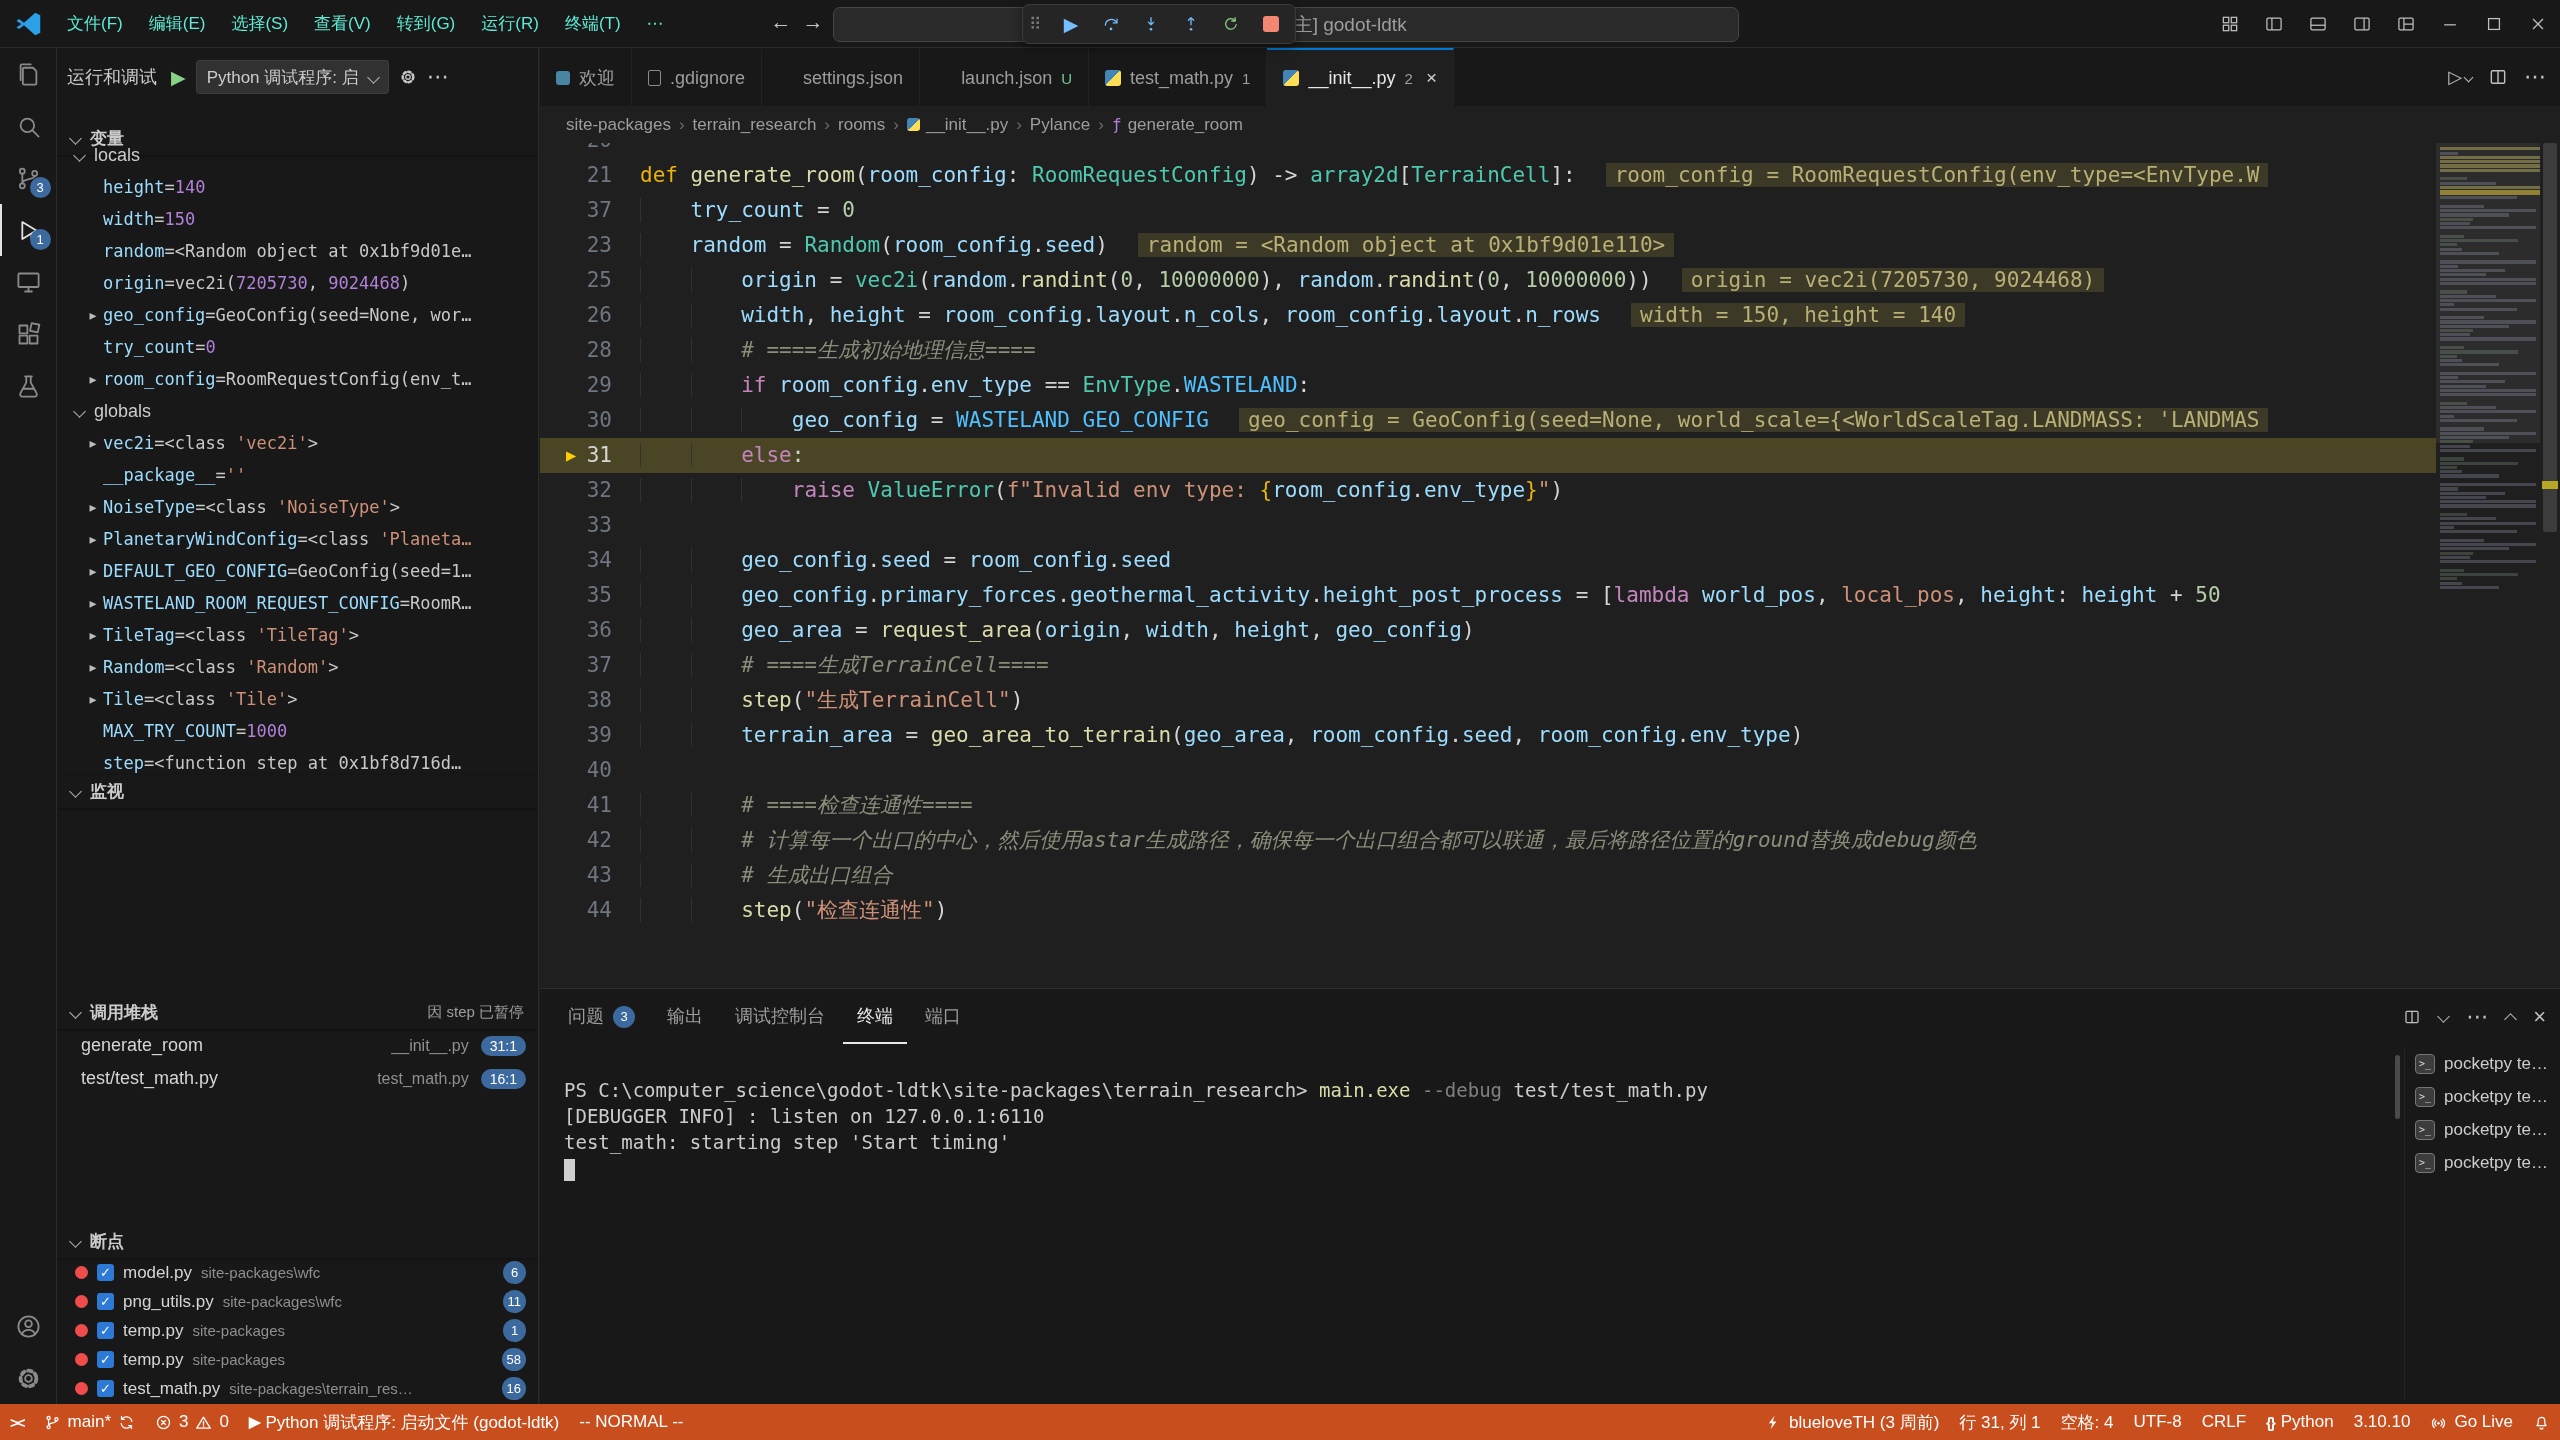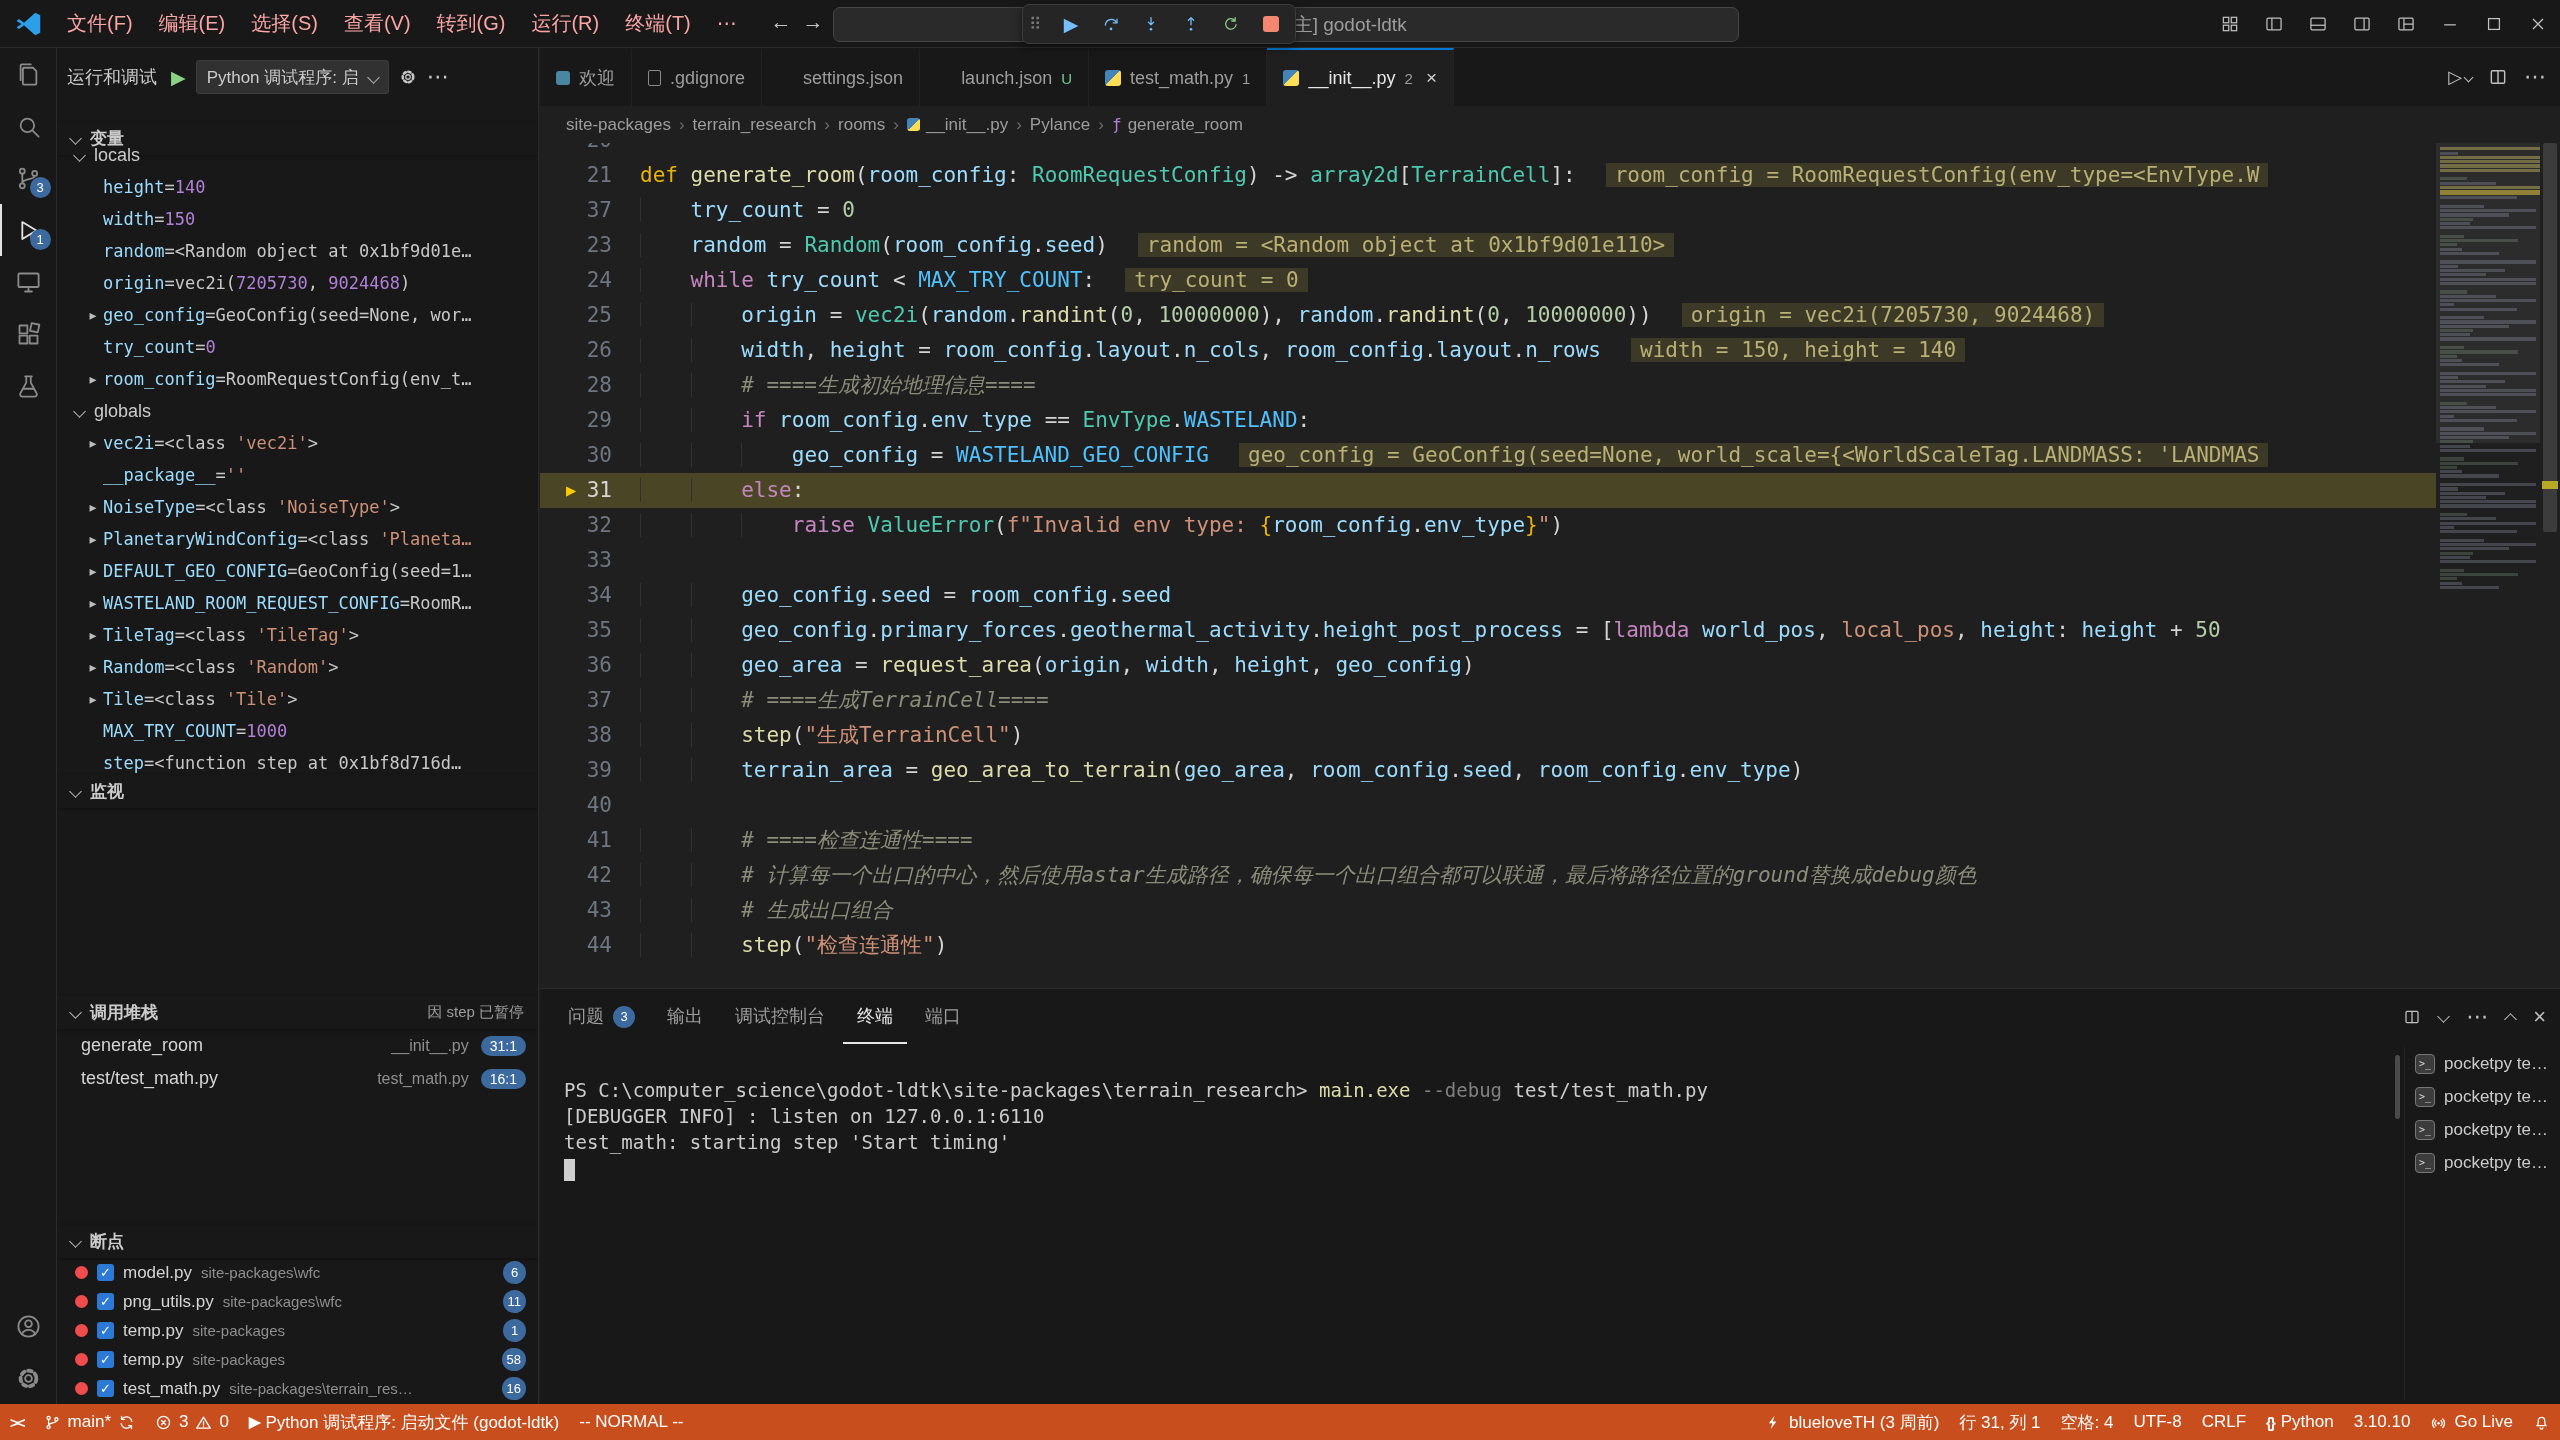--- a/index.html
+++ b/index.html
@@ -7,21 +7,21 @@
   body{background:#1f1f1f;color:#ccc;font-family:"Liberation Sans",sans-serif;position:relative}
   svg{display:block}
   .sic svg,.abic svg{fill:none;stroke:currentColor;stroke-width:1.7;stroke-linecap:round;stroke-linejoin:round}
   .sic svg{width:18px;height:18px}
   .abic svg{width:27px;height:27px;stroke-width:1.6}
   .chev{display:inline-block;width:9px;height:9px;border-right:1.7px solid #bbb;border-bottom:1.7px solid #bbb;transform:rotate(45deg)}
   
   .titlebar{position:absolute;top:0;left:0;right:0;height:48px;background:#181818;border-bottom:1px solid #2b2b2b;display:flex;align-items:center;z-index:60}
   .logo{width:30px;height:30px;margin:0 10px 0 14px}
   .menus{display:flex;height:100%}
-  .menu-item{padding:0 13px;line-height:47px;font-size:20px;color:#fca5a5;cursor:default}
+  .menu-item{padding:0 13px;line-height:47px;font-size:17px;color:#5eead4;cursor:default}
   .nava{position:absolute;top:10px;font-size:21px;color:#c5c5c5;width:30px;text-align:center}
   .searchbox{position:absolute;left:833px;top:7px;width:906px;height:35px;background:#2a2a2a;border:1px solid #454545;border-radius:7px;display:flex;align-items:center;justify-content:center;gap:10px;color:#9d9d9d;font-size:19px}
   .debugbar{position:absolute;left:1022px;top:4px;height:40px;background:#252526;border:1px solid #3c3c3c;border-radius:7px;display:flex;align-items:center;padding:0 6px;gap:4px;box-shadow:0 3px 10px rgba(0,0,0,.45);z-index:70}
   .dbg-btn{width:36px;height:34px;display:flex;align-items:center;justify-content:center;border-radius:5px;font-size:19px}
   .grip{color:#7a7a7a;font-size:17px;width:20px}
   .tb-right{position:absolute;right:0;top:0;height:48px;display:flex;align-items:center}
   .tb-ic{width:44px;height:48px;display:flex;align-items:center;justify-content:center;color:#c0c0c0}
   .tb-ic svg{width:20px;height:20px;fill:none;stroke:currentColor;stroke-width:1.5}
   
   .activitybar{position:absolute;top:48px;bottom:36px;left:0;width:57px;background:#181818;border-right:1px solid #2b2b2b;display:flex;flex-direction:column;align-items:center;z-index:40}
@@ -576,21 +576,20 @@
         <span class="mico">ƒ</span>
         <span>generate_room</span>
       </span>
     </div>
   <div class="editor">
     <div class="code" id="code">
         <div class="cline" style="margin-top: -20px;"><span class="lnum">20</span><span class="ltext"></span></div>
         <div class="cline"><span class="lnum">21</span><span class="ltext"><span class="tk-kw2">def </span><span class="tk-fn">generate_room</span><span class="tk-op">(</span><span class="tk-var">room_config</span><span class="tk-op">: </span><span class="tk-cls">RoomRequestConfig</span><span class="tk-op">) -&gt; </span><span class="tk-cls">array2d</span><span class="tk-op">[</span><span class="tk-cls">TerrainCell</span><span class="tk-op">]:</span></span><span class="inlv">room_config = RoomRequestConfig(env_type=&lt;EnvType.W</span></div>
         <div class="cline"><span class="lnum">37</span><span class="ltext"><span class="ind">    </span><span class="tk-var">try_count</span><span class="tk-op"> = </span><span class="tk-num">0</span></span></div>
         <div class="cline"><span class="lnum">23</span><span class="ltext"><span class="ind">    </span><span class="tk-var">random</span><span class="tk-op"> = </span><span class="tk-cls">Random</span><span class="tk-op">(</span><span class="tk-var">room_config</span><span class="tk-op">.</span><span class="tk-var">seed</span><span class="tk-op">)</span></span><span class="inlv">random = &lt;Random object at 0x1bf9d01e110&gt;</span></div>
-        <div class="cline"><span class="lnum">24</span><span class="ltext"><span class="ind">    </span><span class="tk-kw">while </span><span class="tk-var">try_count</span><span class="tk-op"> &lt; </span><span class="tk-const">MAX_TRY_COUNT</span><span class="tk-op">:</span></span><span class="inlv">try_count = 0</span></div>
         <div class="cline"><span class="lnum">25</span><span class="ltext"><span class="ind">    </span><span class="ind">    </span><span class="tk-var">origin</span><span class="tk-op"> = </span><span class="tk-cls">vec2i</span><span class="tk-op">(</span><span class="tk-var">random</span><span class="tk-op">.</span><span class="tk-fn">randint</span><span class="tk-op">(</span><span class="tk-num">0</span><span class="tk-op">, </span><span class="tk-num">10000000</span><span class="tk-op">), </span><span class="tk-var">random</span><span class="tk-op">.</span><span class="tk-fn">randint</span><span class="tk-op">(</span><span class="tk-num">0</span><span class="tk-op">, </span><span class="tk-num">10000000</span><span class="tk-op">))</span></span><span class="inlv">origin = vec2i(7205730, 9024468)</span></div>
         <div class="cline"><span class="lnum">26</span><span class="ltext"><span class="ind">    </span><span class="ind">    </span><span class="tk-var">width</span><span class="tk-op">, </span><span class="tk-var">height</span><span class="tk-op"> = </span><span class="tk-var">room_config</span><span class="tk-op">.</span><span class="tk-var">layout</span><span class="tk-op">.</span><span class="tk-var">n_cols</span><span class="tk-op">, </span><span class="tk-var">room_config</span><span class="tk-op">.</span><span class="tk-var">layout</span><span class="tk-op">.</span><span class="tk-var">n_rows</span></span><span class="inlv">width = 150, height = 140</span></div>
         <div class="cline"><span class="lnum">28</span><span class="ltext"><span class="ind">    </span><span class="ind">    </span><span class="tk-cmt"># ====生成初始地理信息====</span></span></div>
         <div class="cline"><span class="lnum">29</span><span class="ltext"><span class="ind">    </span><span class="ind">    </span><span class="tk-kw">if </span><span class="tk-var">room_config</span><span class="tk-op">.</span><span class="tk-var">env_type</span><span class="tk-op"> == </span><span class="tk-cls">EnvType</span><span class="tk-op">.</span><span class="tk-const">WASTELAND</span><span class="tk-op">:</span></span></div>
         <div class="cline"><span class="lnum">30</span><span class="ltext"><span class="ind">    </span><span class="ind">    </span><span class="ind">    </span><span class="tk-var">geo_config</span><span class="tk-op"> = </span><span class="tk-const">WASTELAND_GEO_CONFIG</span></span><span class="inlv">geo_config = GeoConfig(seed=None, world_scale={&lt;WorldScaleTag.LANDMASS: 'LANDMAS</span></div>
         <div class="cline cur"><span class="lnum">31</span><span class="curarrow">▶</span><span class="ltext"><span class="ind">    </span><span class="ind">    </span><span class="tk-kw">else</span><span class="tk-op">:</span></span></div>
         <div class="cline"><span class="lnum">32</span><span class="ltext"><span class="ind">    </span><span class="ind">    </span><span class="ind">    </span><span class="tk-kw">raise </span><span class="tk-cls">ValueError</span><span class="tk-op">(</span><span class="tk-str">f"Invalid env type: </span><span class="tk-kw2">{</span><span class="tk-var">room_config</span><span class="tk-op">.</span><span class="tk-var">env_type</span><span class="tk-kw2">}</span><span class="tk-str">"</span><span class="tk-op">)</span></span></div>
         <div class="cline"><span class="lnum">33</span><span class="ltext"></span></div>
         <div class="cline"><span class="lnum">34</span><span class="ltext"><span class="ind">    </span><span class="ind">    </span><span class="tk-var">geo_config</span><span class="tk-op">.</span><span class="tk-var">seed</span><span class="tk-op"> = </span><span class="tk-var">room_config</span><span class="tk-op">.</span><span class="tk-var">seed</span></span></div>
         <div class="cline"><span class="lnum">35</span><span class="ltext"><span class="ind">    </span><span class="ind">    </span><span class="tk-var">geo_config</span><span class="tk-op">.</span><span class="tk-var">primary_forces</span><span class="tk-op">.</span><span class="tk-var">geothermal_activity</span><span class="tk-op">.</span><span class="tk-var">height_post_process</span><span class="tk-op"> = [</span><span class="tk-kw">lambda </span><span class="tk-var">world_pos</span><span class="tk-op">, </span><span class="tk-str">local_pos</span><span class="tk-op">, </span><span class="tk-var">height</span><span class="tk-op">: </span><span class="tk-var">height</span><span class="tk-op"> + </span><span class="tk-num">50</span></span></div>

